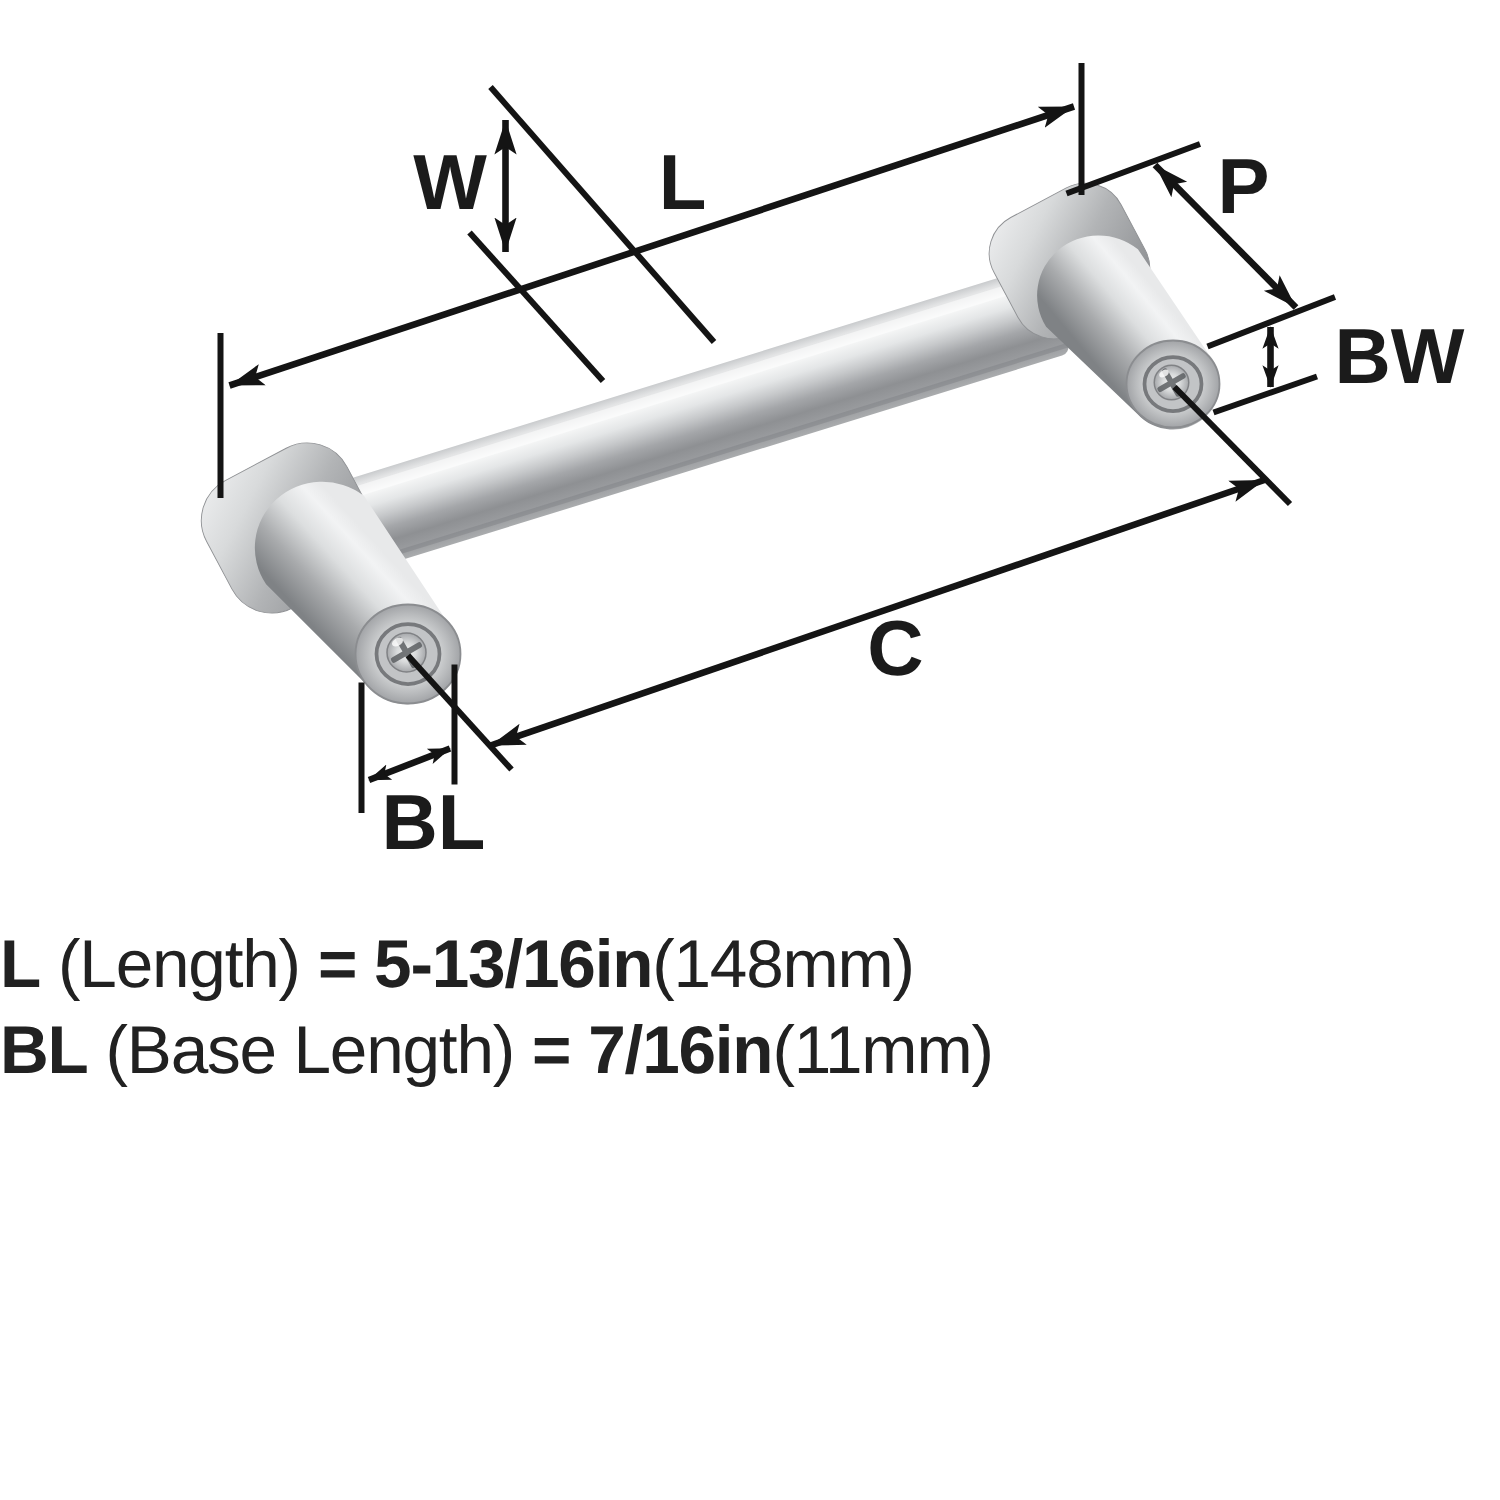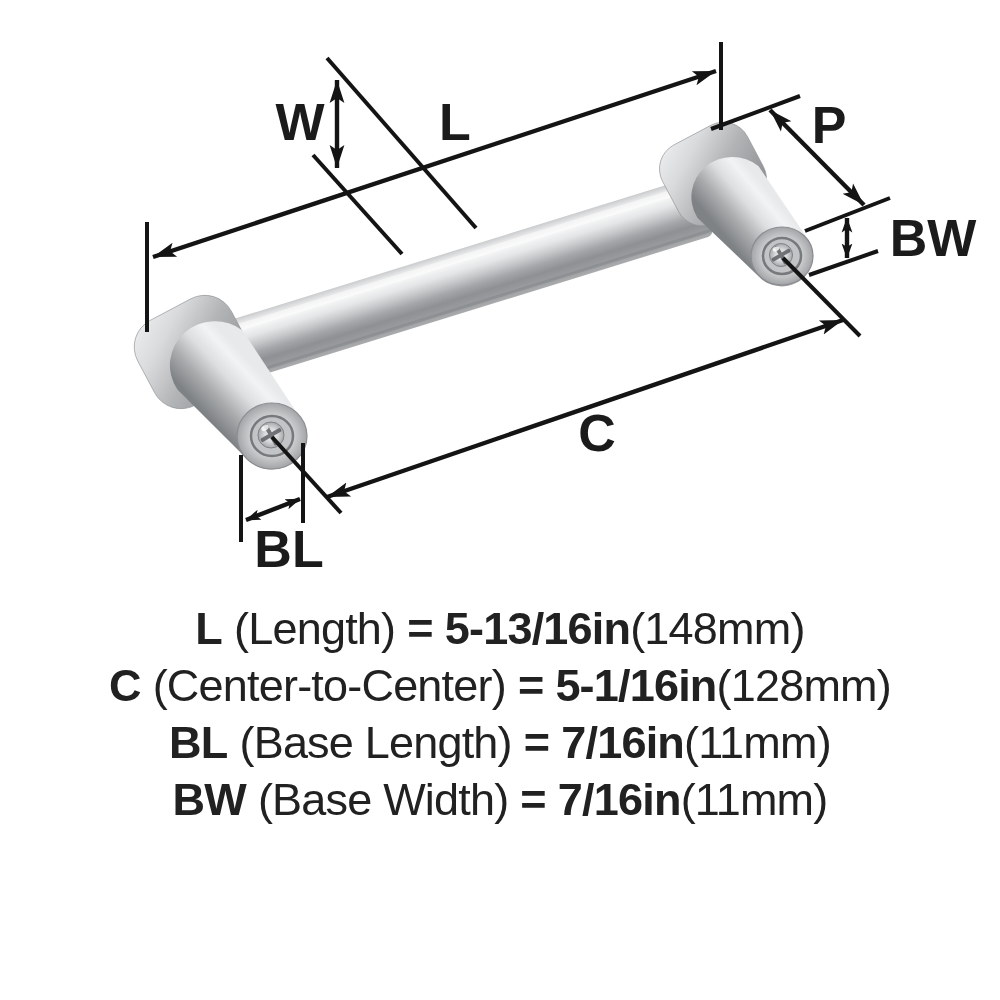--- a/index.html
+++ b/index.html
@@ -11,21 +11,22 @@
   .diagram-svg { display: block; }
   .dim { stroke: #141414; fill: none; }
   .dim-line { stroke-width: 4.4; }
   .dim-tick { stroke-width: 4; }
   .dim-label {
     font-family: "Liberation Sans", "DejaVu Sans", sans-serif;
     font-weight: 700; font-size: 52px; fill: #1b1b1b;
     text-anchor: middle; dominant-baseline: central;
   }
   .specs {
-    text-align: center;
+    margin-top: 14px;
+    text-align: left;
     color: #212121;
     font-size: 45px;
     letter-spacing: -0.8px;
     line-height: 57px;
     white-space: nowrap;
   }
   .spec-line .b { font-weight: 700; }
   .spec-line .r { font-weight: 400; }
   .spec-line .gap { margin-left: 12px; }
   .spec-line .nogap { margin-left: 0; }
@@ -168,18 +169,16 @@
         <line class="dim dim-tick" x1="241" y1="455" x2="241" y2="542"></line>
         <line class="dim dim-tick" x1="303" y1="443" x2="303" y2="523"></line>
         <line class="dim dim-line" x1="246" y1="520" x2="300" y2="499" marker-start="url(#arrSmS)" marker-end="url(#arrSm)"></line>
         <text class="dim-label" x="289" y="549">BL</text>
       </g>
     </g>
   </svg>
 
   <div class="specs">
     <div class="spec-line"><span class="b">L</span><span class="r gap">(Length)</span><span class="b gap">=</span><span class="b gap">5-13/16in</span><span class="r nogap">(148mm)</span></div>
-    <div class="spec-line"><span class="b">C</span><span class="r gap">(Center-to-Center)</span><span class="b gap">=</span><span class="b gap">5-1/16in</span><span class="r nogap">(128mm)</span></div>
     <div class="spec-line"><span class="b">BL</span><span class="r gap">(Base Length)</span><span class="b gap">=</span><span class="b gap">7/16in</span><span class="r nogap">(11mm)</span></div>
-    <div class="spec-line"><span class="b">BW</span><span class="r gap">(Base Width)</span><span class="b gap">=</span><span class="b gap">7/16in</span><span class="r nogap">(11mm)</span></div>
   </div>
 
 </div>
 
 </body></html>

